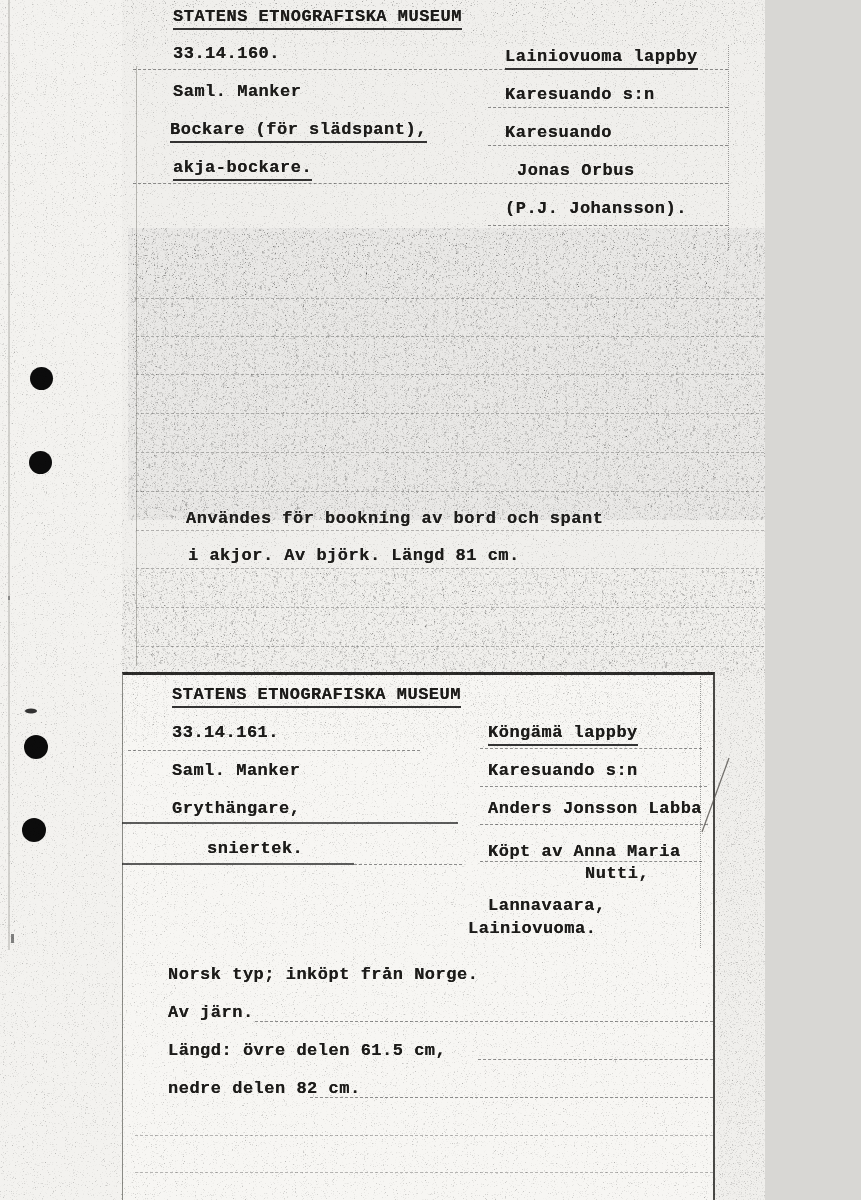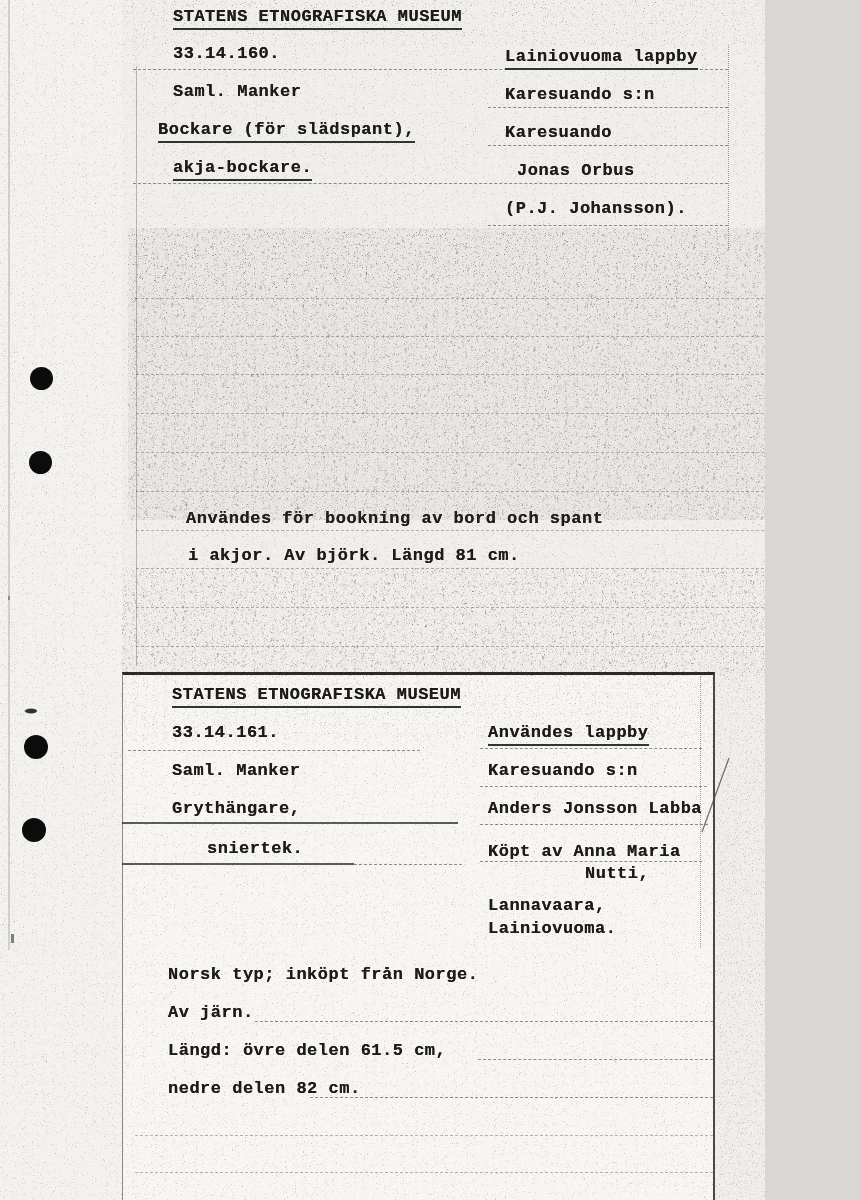--- a/index.html
+++ b/index.html
@@ -42,21 +42,21 @@
 
   <div>
 
     <div class="vl edge" style="left:136px;top:66px;height:600px;"></div>
     <div class="vl" style="left:728px;top:45px;height:205px;"></div>
 
     <div class="t" style="left:173px;top:7px;"><span class="ul">STATENS ETNOGRAFISKA MUSEUM</span></div>
 
     <div class="t" style="left:173px;top:44px;">33.14.160.</div>
     <div class="t" style="left:173px;top:82px;">Saml. Manker</div>
-    <div class="t" style="left:158px;top:120px;"><span class="ul">Bockare (för slädspant),</span></div>
+    <div class="t" style="left:170px;top:120px;"><span class="ul">Bockare (för slädspant),</span></div>
     <div class="t" style="left:173px;top:158px;"><span class="ul">akja-bockare.</span></div>
 
     <div class="t" style="left:505px;top:47px;"><span class="ul">Lainiovuoma lappby</span></div>
     <div class="t" style="left:505px;top:85px;">Karesuando s:n</div>
     <div class="t" style="left:505px;top:123px;">Karesuando</div>
     <div class="t" style="left:517px;top:161px;">Jonas Orbus</div>
     <div class="t" style="left:505px;top:199px;">(P.J. Johansson).</div>
 
     <div class="rl" style="left:133px;top:69px;width:595px;"></div>
     <div class="rl" style="left:488px;top:107px;width:240px;"></div>
@@ -87,27 +87,27 @@
     <div class="t" style="left:172px;top:723px;">33.14.161.</div>
     <div class="t" style="left:172px;top:761px;">Saml. Manker</div>
     <div class="t" style="left:172px;top:799px;">Grythängare,</div>
     <div class="t" style="left:172px;top:839px;margin-left:35px;">sniertek.</div>
 
     <div class="rl" style="left:128px;top:750px;width:292px;"></div>
     <div class="rl solid" style="left:122px;top:822px;width:336px;"></div>
     <div class="rl solid" style="left:122px;top:863px;width:232px;"></div>
     <div class="rl" style="left:354px;top:864px;width:108px;"></div>
 
-    <div class="t" style="left:488px;top:723px;"><span class="ul">Användes lappby</span></div>
+    <div class="t" style="left:488px;top:723px;"><span class="ul">Köngämä lappby</span></div>
     <div class="t" style="left:488px;top:761px;">Karesuando s:n</div>
     <div class="t" style="left:488px;top:799px;">Anders Jonsson Labba</div>
     <div class="t" style="left:488px;top:842px;">Köpt av Anna Maria</div>
     <div class="t" style="left:585px;top:864px;text-align:center;">Nutti,</div>
     <div class="t" style="left:488px;top:896px;">Lannavaara,</div>
-    <div class="t" style="left:488px;top:919px;">Lainiovuoma.</div>
+    <div class="t" style="left:468px;top:919px;">Lainiovuoma.</div>
 
     <div class="rl" style="left:480px;top:748px;width:222px;"></div>
     <div class="rl" style="left:480px;top:786px;width:227px;"></div>
     <div class="rl" style="left:480px;top:824px;width:228px;"></div>
     <div class="rl" style="left:480px;top:861px;width:222px;"></div>
     <div class="vl" style="left:700px;top:676px;height:272px;"></div>
 
     <div class="t" style="left:168px;top:965px;">Norsk typ; inköpt från Norge.</div>
     <div class="t" style="left:168px;top:1003px;">Av järn.</div>
     <div class="t" style="left:168px;top:1041px;">Längd: övre delen 61.5 cm,</div>

